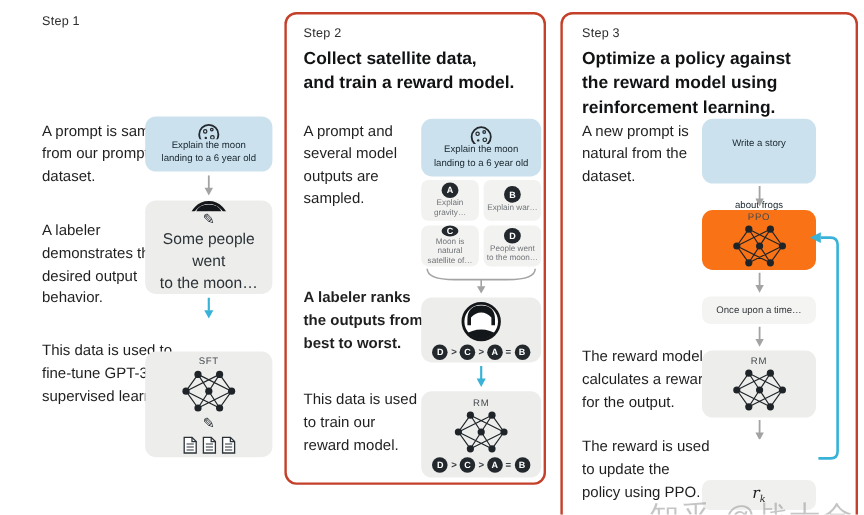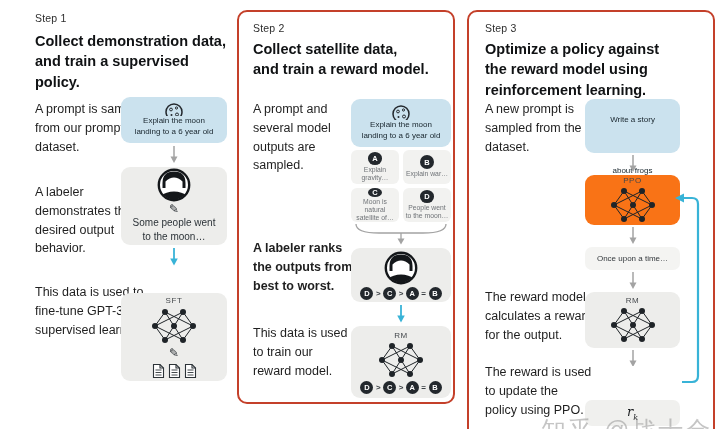--- a/index.html
+++ b/index.html
@@ -12,21 +12,21 @@
   .step{position:absolute;}
   .bordered{border:2.5px solid var(--accent);border-radius:10px;background:#fff;}
   .step-label{font-size:10.5px;color:#2e2e2e;letter-spacing:.2px;}
   .title-line{font-size:14.5px;font-weight:bold;color:var(--ink);line-height:1.4;}
   .ann{position:absolute;font-size:12.5px;color:#1f1f1f;line-height:1.5;}
   .flow{position:absolute;display:flex;flex-direction:column;align-items:center;}
   .bluebox{width:100%;background:var(--prompt-blue);border-radius:9px;display:flex;flex-direction:column;align-items:center;justify-content:center;padding:5px 4px;}
   .bluebox .line{font-size:8px;color:#17242c;line-height:1.35;text-align:center;}
   .graybox{width:100%;background:var(--panel);border-radius:9px;display:flex;flex-direction:column;align-items:center;justify-content:center;}
   .model-label{font-size:8px;color:#44484c;letter-spacing:.6px;}
-  .small-caption{font-size:10px;color:#2c3338;text-align:center;line-height:1.4;}
+  .small-caption{font-size:13px;color:#2c3338;text-align:center;line-height:1.4;}
   .pencil{font-family:"DejaVu Sans",sans-serif;font-size:12px;color:#23282d;line-height:1;}
   .tilegrid{display:grid;grid-template-columns:48px 48px;gap:4px;margin-top:3px;}
   .tile{width:48px;height:34px;background:var(--panel-light);border-radius:6px;display:flex;flex-direction:column;align-items:center;justify-content:center;gap:1px;padding:2px;}
   .tile .txt{font-size:6.8px;color:#707478;text-align:center;line-height:1.2;}
   .badge{background:#23282d;color:#fff;border-radius:50%;display:flex;align-items:center;justify-content:center;font-weight:bold;}
   .badge.big{width:14px;height:14px;font-size:7.5px;}
   .rank{display:flex;align-items:center;gap:2.5px;margin-top:4px;}
   .rank .badge{width:13px;height:13px;font-size:7.5px;}
   .rank .op{font-size:8px;font-weight:bold;color:#3a3f44;}
   .docrow{display:flex;gap:3px;margin-top:2px;}
@@ -92,24 +92,20 @@
       <line x1="5" y1="0" x2="5" y2="11" stroke="#38b3d7" stroke-width="1.8"></line>
       <polygon points="1.2,10.5 8.8,10.5 5,17.5" fill="#38b3d7"></polygon>
     </g>
   </defs>
 </svg>
 
 <div class="canvas">
 
   <section class="step" style="left:35px;top:12px;width:192px;height:405px;">
     <div class="step-label">Step 1</div>
-    <div style="margin-top:7px;">
-      <div class="title-line">Collect demonstration data,</div>
-      <div class="title-line">and train a supervised policy.</div>
-    </div>
     <p class="ann" style="left:0;top:88px;width:118px;">A prompt is sampled from our prompt dataset.</p>
     <p class="ann" style="left:0;top:171px;width:118px;">A labeler demonstrates the desired output behavior.</p>
     <p class="ann" style="left:0;top:271px;width:118px;">This data is used to fine-tune GPT-3 with supervised learning.</p>
 
     <div class="flow" style="left:86px;top:85px;width:106px;">
       <div class="bluebox" style="height:46px;">
         <svg width="20" height="20">
             <use href="#moon"></use>
           </svg>
         <div class="line">Explain the moon</div>
@@ -227,21 +223,21 @@
     </div>
   </section>
 
   <section class="step bordered" style="left:467px;top:10px;width:248px;height:428px;">
     <div class="step-label" style="position:absolute;left:16px;top:10px;">Step 3</div>
     <div style="position:absolute;left:16px;top:27px;">
       <div class="title-line">Optimize a policy against</div>
       <div class="title-line">the reward model using</div>
       <div class="title-line">reinforcement learning.</div>
     </div>
-    <p class="ann" style="left:16px;top:88px;width:108px;">A new prompt is sampled from the dataset.</p>
+    <p class="ann" style="left:16px;top:88px;width:108px;">A new prompt is natural from the dataset.</p>
     <p class="ann" style="left:16px;top:276px;width:112px;">The reward model calculates a reward for the output.</p>
     <p class="ann" style="left:16px;top:351px;width:108px;">The reward is used to update the policy using PPO.</p>
 
     <div class="flow" style="left:116px;top:87px;width:95px;">
       <div class="bluebox" style="height:54px;gap:40px;">
         <svg width="18" height="12">
             <use href="#frog"></use>
           </svg>
         <div class="line">Write a story</div>
         <div class="line">about frogs</div>

